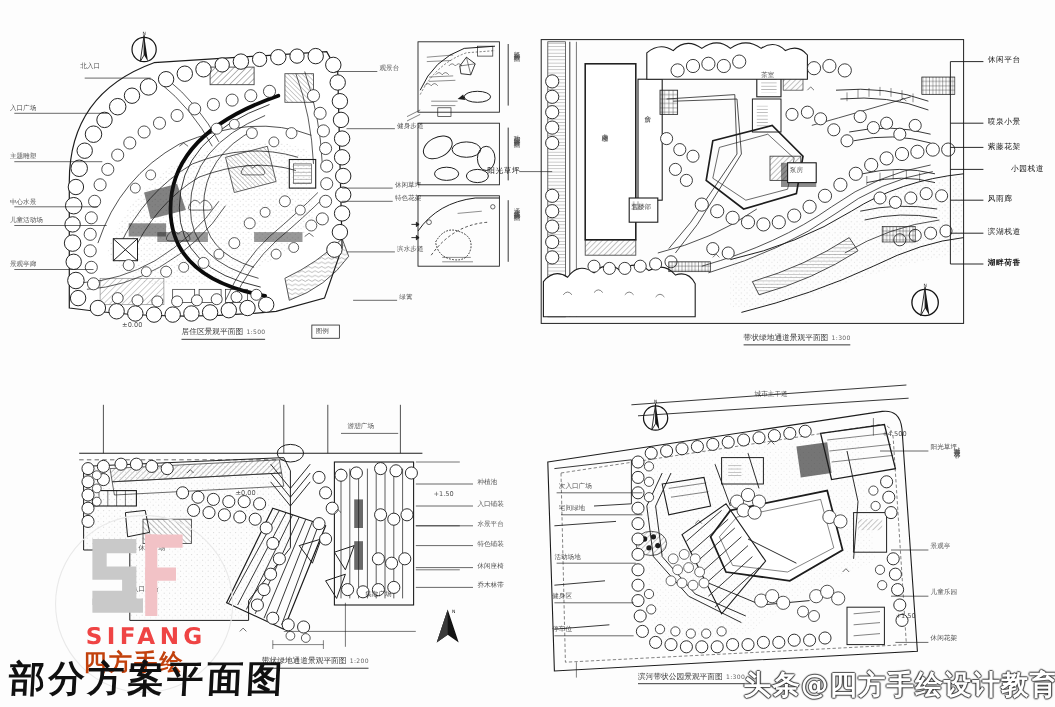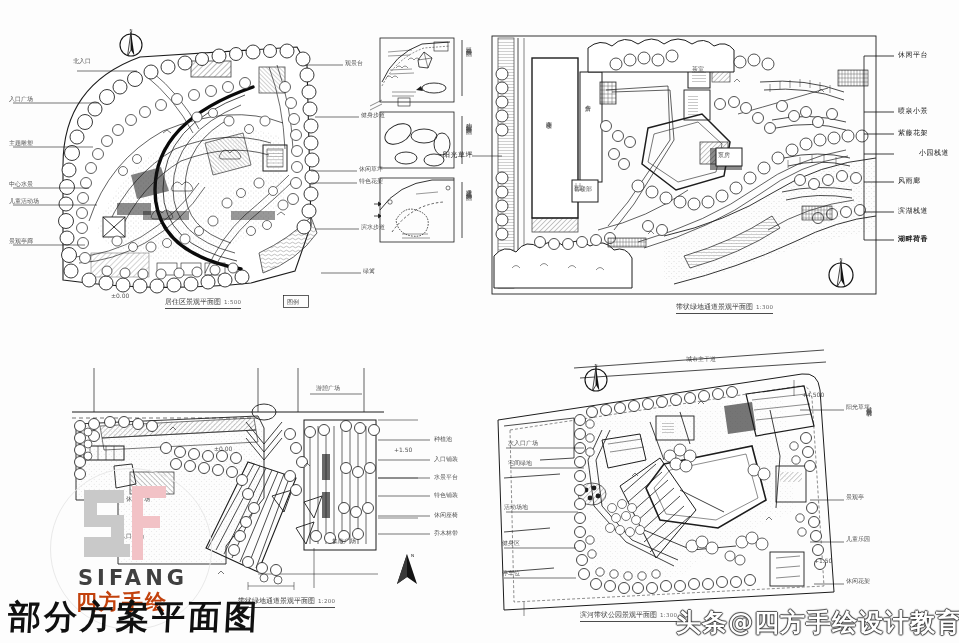--- a/index.html
+++ b/index.html
@@ -54,21 +54,21 @@
     position:absolute;left:50px;top:468px;width:185px;height:160px;
     pointer-events:none;
   }
   #wm-sifang .wm-circle{
     position:absolute;left:0;top:0;width:160px;height:160px;
     border:1.6px solid #e9e9e9;border-radius:50%;
   }
   #wm-sifang .wm-sf{position:absolute;left:30px;top:18px;}
   #wm-sifang .wm-en{
     position:absolute;left:28px;top:98px;
-    font-size:21px;letter-spacing:4px;color:#404040;
+    font-size:21px;letter-spacing:4px;color:#ef4444;
     font-family:"DejaVu Sans",sans-serif;font-weight:600;
   }
   #wm-sifang .wm-cn{
     position:absolute;left:26px;top:120px;
     font-size:21px;letter-spacing:2px;color:#c2410c;
     font-family:"DejaVu Sans",sans-serif;font-weight:700;
   }
   #wm-toutiao{
     position:absolute;left:676px;top:606px;
     font-size:25px;letter-spacing:1px;color:#ffffff;

